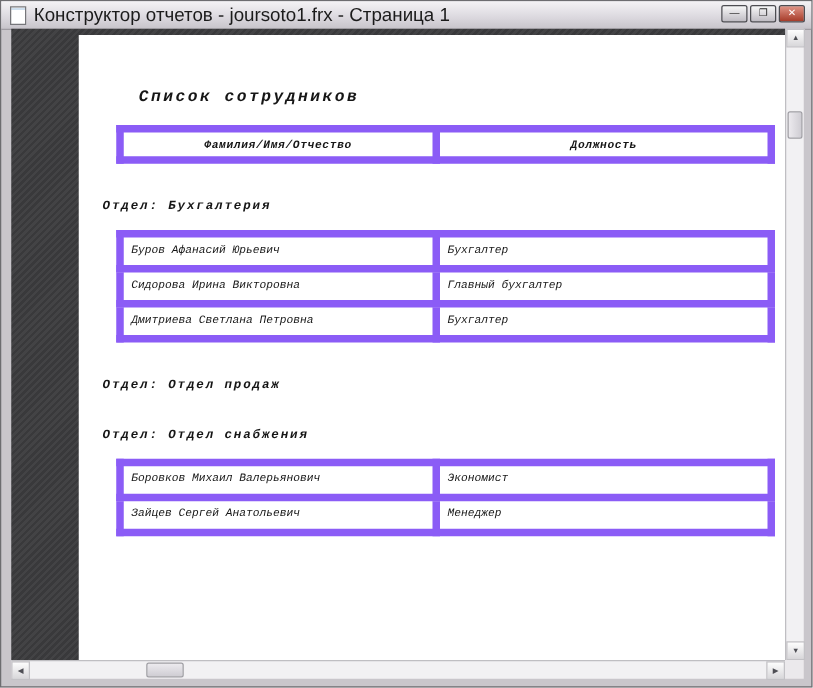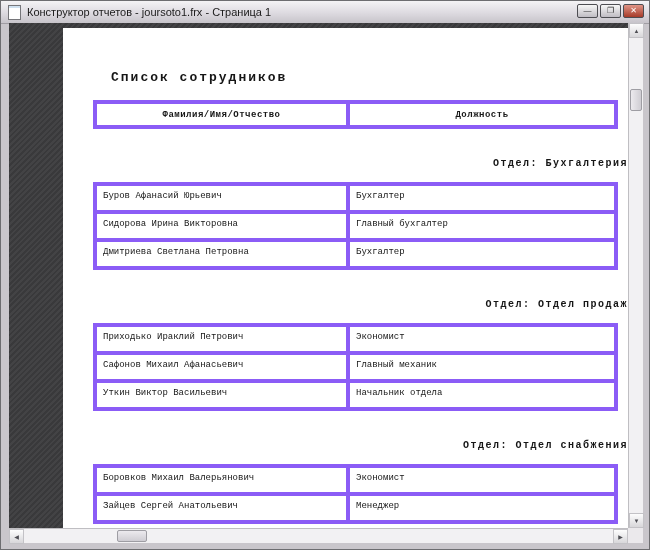--- a/index.html
+++ b/index.html
@@ -7,45 +7,45 @@
 
   .window{position:relative;width:650px;height:550px;background:#c9c6cb;
           border:1px solid #6d6d70;box-sizing:border-box;}
 
   
   .titlebar{position:absolute;left:0;top:0;right:0;height:22px;
             background:linear-gradient(#f4f3f5,#dddae0 55%,#c7c4ca);
             border-bottom:1px solid #a09da3;display:flex;align-items:center;}
   .app-icon{width:11px;height:13px;margin:0 6px 0 7px;background:#fff;
             border:1px solid #76767a;box-shadow:inset 0 2px 0 #cfe0ef;flex:0 0 auto;}
-  .title-text{font-size:11px;color:#1b1b1b;white-space:nowrap;}
+  .title-text{font-size:15px;color:#1b1b1b;white-space:nowrap;}
   .caption-buttons{position:absolute;top:3px;right:5px;display:flex;gap:2px;}
   .cap-btn{width:21px;height:14px;border:1px solid #4d4d52;border-radius:2px;
            display:flex;align-items:center;justify-content:center;
            font-size:8px;line-height:1;box-sizing:border-box;cursor:default;}
   .cap-btn.gray{background:linear-gradient(#f7f7f7,#bfbcc3);color:#2b2b2b;}
   .cap-btn.close{background:linear-gradient(#e09486,#a63b29);color:#fff;}
 
   
   .client{position:absolute;left:8px;top:22px;width:634px;height:520px;}
   .preview{position:absolute;left:0;top:0;right:15px;bottom:15px;overflow:hidden;
            background:repeating-linear-gradient(135deg,#39393b 0 2px,#434345 2px 4px);}
   .page{position:absolute;left:54px;top:5px;right:0;bottom:0;background:#ffffff;
-        font-family:"Liberation Mono","DejaVu Sans Mono",monospace;color:#161616;}
+        font-family:"Liberation Mono","DejaVu Sans Mono",monospace;color:#161616;font-style:italic;}
 
   
   .report-title{margin:42px 0 0 48px;font-size:13px;font-weight:bold;letter-spacing:2px;}
   .rtable{border-collapse:collapse;width:498px;margin-left:30px;table-layout:fixed;}
-  .rtable td{border:4px solid #8b5cf6;box-sizing:border-box;overflow:hidden;white-space:nowrap;}
+  .rtable td{border:6px solid #8b5cf6;box-sizing:border-box;overflow:hidden;white-space:nowrap;}
   .col-name{width:253px;}
   .col-pos{width:268px;}
   .header-table{margin-top:15px;}
   .header-table td{height:25px;text-align:center;vertical-align:middle;
                    font-size:9px;font-weight:bold;letter-spacing:0.5px;}
-  .group-label{margin:29px 0 0 19px;font-size:10px;font-weight:bold;letter-spacing:1.5px;text-align:right;}
+  .group-label{margin:29px 0 0 19px;font-size:10px;font-weight:bold;letter-spacing:1.5px;}
   .group-table{margin-top:13px;}
   .group-table td{height:28px;vertical-align:top;padding:5px 4px 0 6px;font-size:9px;}
 
   
   .vscroll{position:absolute;right:0;top:0;width:15px;bottom:15px;background:#f2f1f3;
            border-left:1px solid #bfbec2;box-sizing:border-box;}
   .hscroll{position:absolute;left:0;bottom:0;height:15px;right:15px;background:#f2f1f3;
            border-top:1px solid #bfbec2;box-sizing:border-box;}
   .scroll-btn{position:absolute;width:15px;height:15px;box-sizing:border-box;
               background:linear-gradient(#fdfdfd,#d8d7da);border:1px solid #c3c2c6;
@@ -104,36 +104,20 @@
             <td class="col-pos">Главный бухгалтер</td>
           </tr>
           <tr>
             <td class="col-name">Дмитриева Светлана Петровна</td>
             <td class="col-pos">Бухгалтер</td>
           </tr>
         </tbody>
           </table>
 
         <div class="group-label">Отдел: Отдел продаж</div>
-        <table class="rtable group-table">
-          <tbody>
-              <tr>
-            <td class="col-name">Приходько Ираклий Петрович</td>
-            <td class="col-pos">Экономист</td>
-          </tr>
-          <tr>
-            <td class="col-name">Сафонов Михаил Афанасьевич</td>
-            <td class="col-pos">Главный механик</td>
-          </tr>
-          <tr>
-            <td class="col-name">Уткин Виктор Васильевич</td>
-            <td class="col-pos">Начальник отдела</td>
-          </tr>
-        </tbody>
-          </table>
 
         <div class="group-label">Отдел: Отдел снабжения</div>
         <table class="rtable group-table">
           <tbody>
               <tr>
             <td class="col-name">Боровков Михаил Валерьянович</td>
             <td class="col-pos">Экономист</td>
           </tr>
           <tr>
             <td class="col-name">Зайцев Сергей Анатольевич</td>

